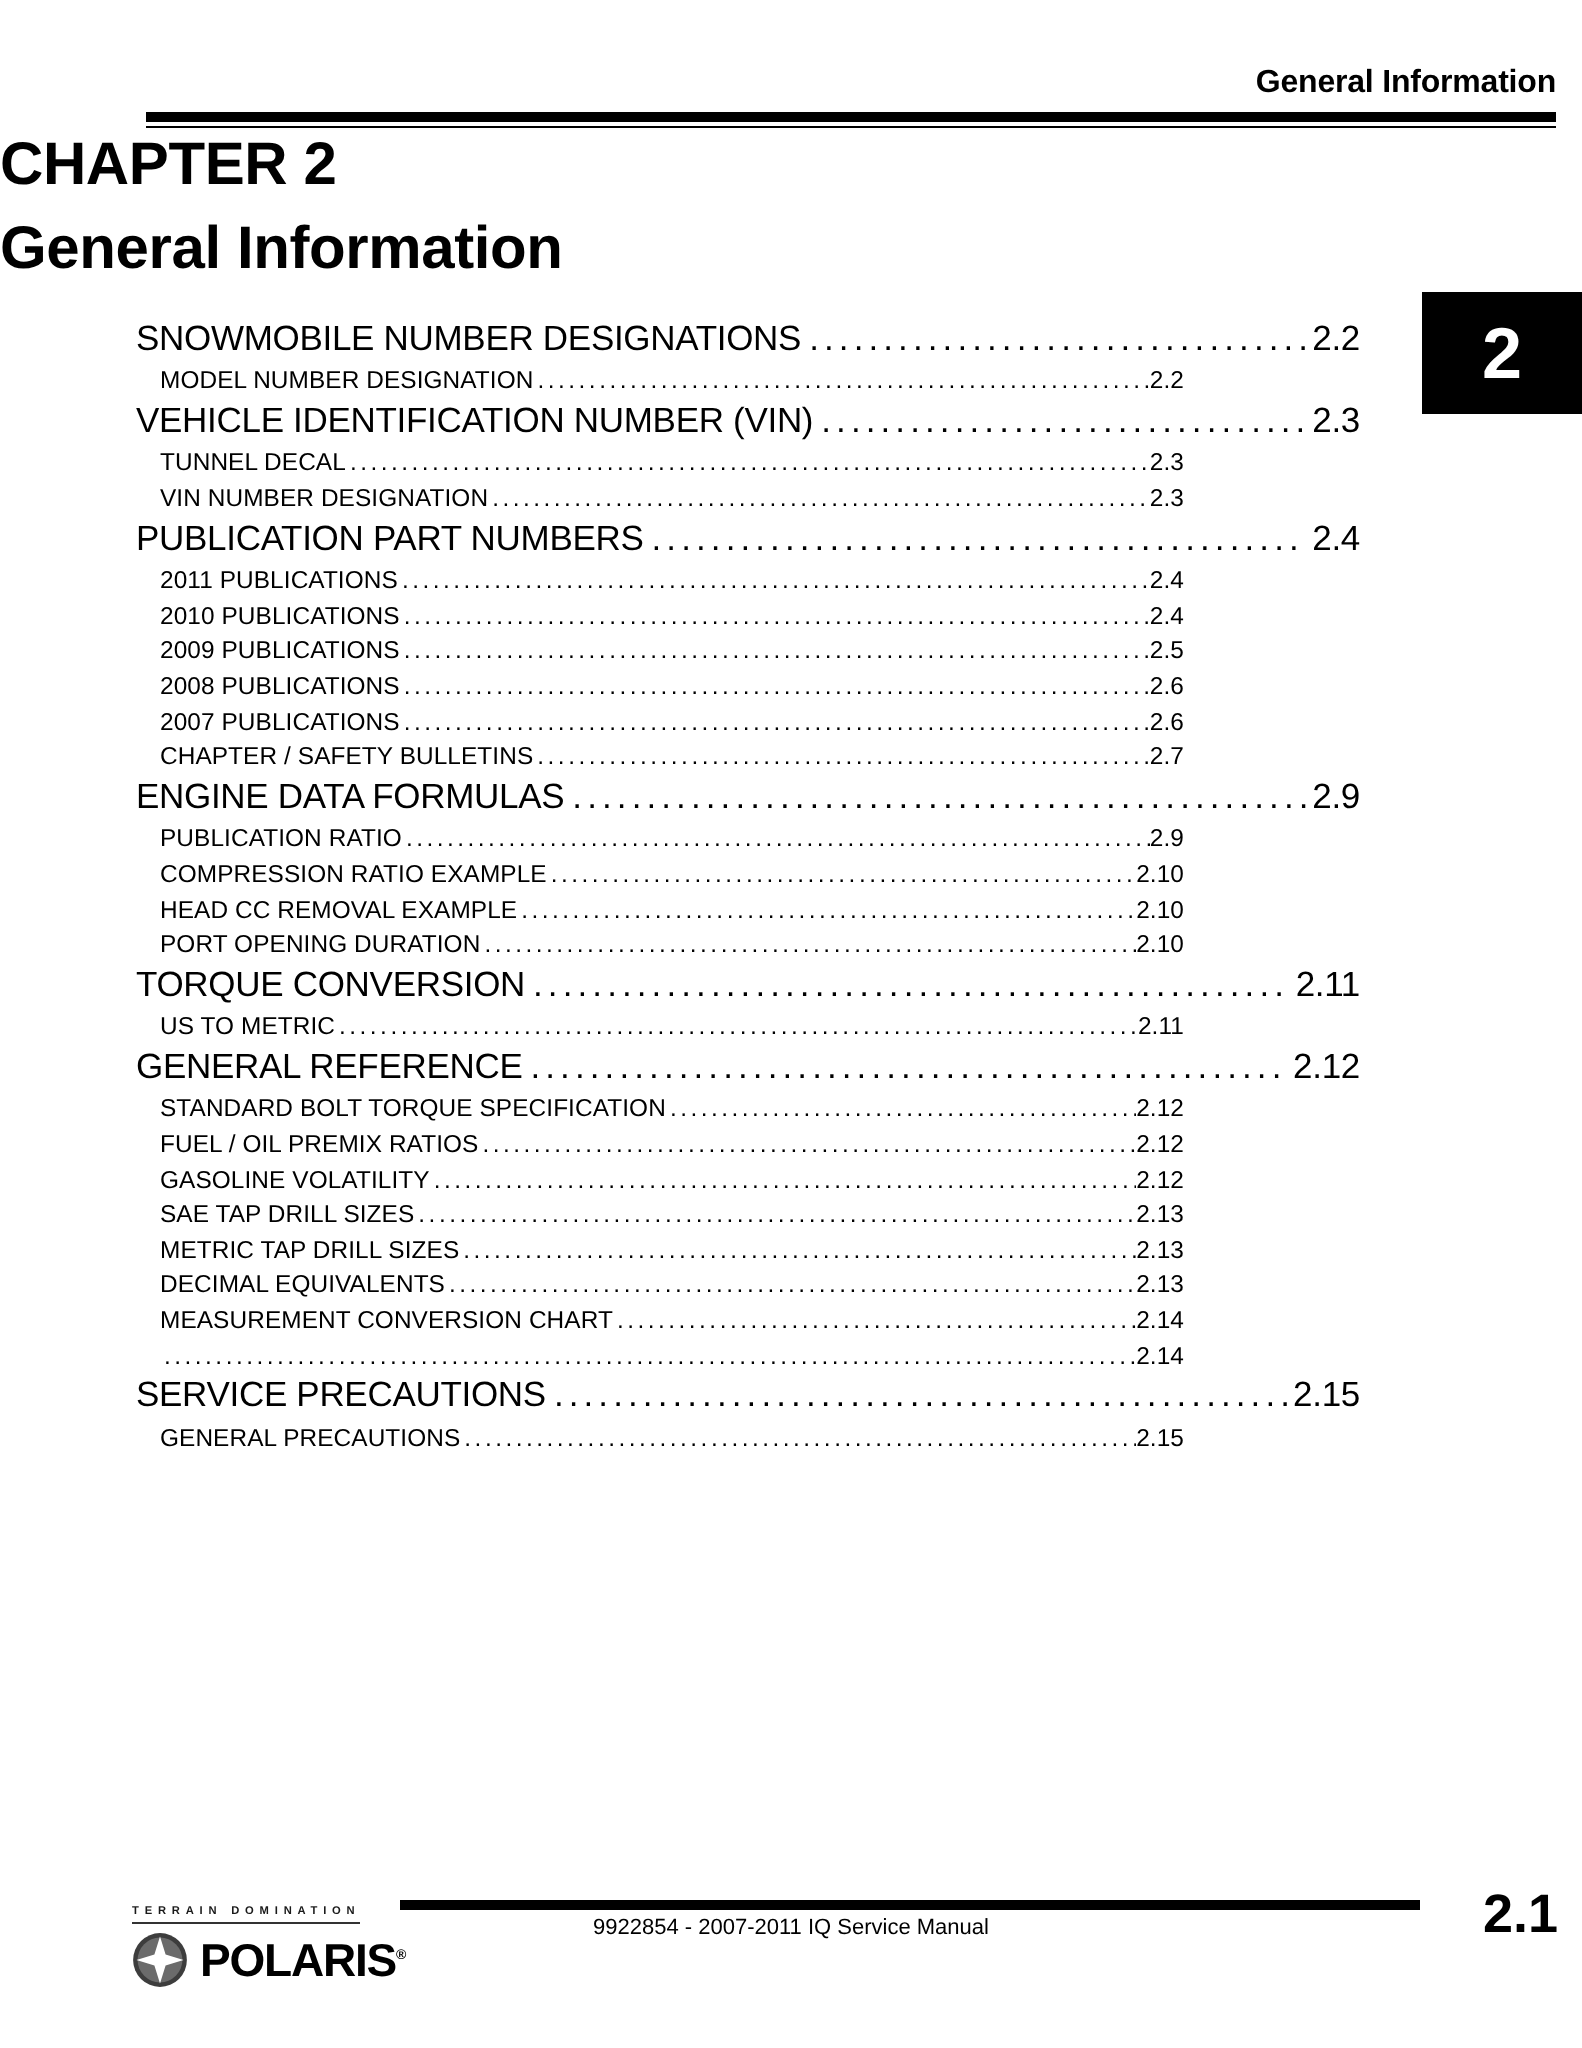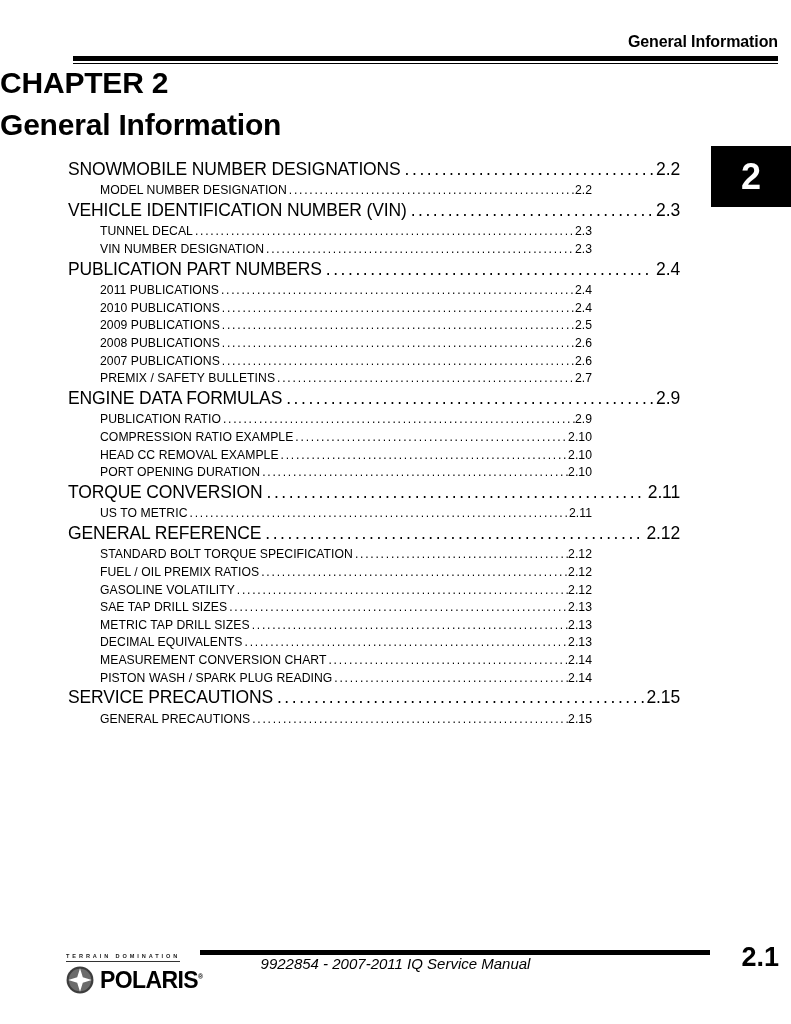--- a/index.html
+++ b/index.html
@@ -119,21 +119,21 @@
     letter-spacing: 2.55px;
     padding-left: 4px;
   }
   .toc-row.lvl1 .page {
     padding-left: 3px;
   }
 
   
   .toc-row.lvl2 {
     font-size: 12.2px;
-    padding-left: 100px;
+    padding-left: 80px;
     padding-right: 199px;
     height: 17.6px;
     letter-spacing: 0.05px;
   }
   .toc-row.lvl2 .leader {
     font-size: 12.2px;
     letter-spacing: 1.75px;
     padding-left: 2px;
   }
 
@@ -154,22 +154,21 @@
     text-align: right;
     font-size: 27px;
     font-weight: bold;
   }
   .footer-center {
     position: absolute;
     top: 958px;
     left: 0;
     width: 791px;
     text-align: center;
-    font-size: 15px;
-    font-style: italic;
+    font-size: 11px;
     line-height: 12.5px;
   }
 
   
   .logo {
     position: absolute;
     top: 944px;
     left: 66px;
   }
   .logo-tagline {
@@ -270,21 +269,21 @@
       <span class="label">2008 PUBLICATIONS</span>
       <span class="leader">.......................................................................................................................</span>
       <span class="page">2.6</span>
     </div>
     <div class="toc-row lvl2">
       <span class="label">2007 PUBLICATIONS</span>
       <span class="leader">.......................................................................................................................</span>
       <span class="page">2.6</span>
     </div>
     <div class="toc-row lvl2">
-      <span class="label">PREMIX / SAFETY BULLETINS</span>
+      <span class="label">CHAPTER / SAFETY BULLETINS</span>
       <span class="leader">.......................................................................................................................</span>
       <span class="page">2.7</span>
     </div>
     <div class="toc-row lvl1">
       <span class="label">ENGINE DATA FORMULAS</span>
       <span class="leader">.......................................................................................................................</span>
       <span class="page">2.9</span>
     </div>
     <div class="toc-row lvl2">
       <span class="label">PUBLICATION RATIO</span>
@@ -350,21 +349,20 @@
       <span class="label">DECIMAL EQUIVALENTS</span>
       <span class="leader">.......................................................................................................................</span>
       <span class="page">2.13</span>
     </div>
     <div class="toc-row lvl2">
       <span class="label">MEASUREMENT CONVERSION CHART</span>
       <span class="leader">.......................................................................................................................</span>
       <span class="page">2.14</span>
     </div>
     <div class="toc-row lvl2">
-      <span class="label">PISTON WASH / SPARK PLUG READING</span>
       <span class="leader">.......................................................................................................................</span>
       <span class="page">2.14</span>
     </div>
     <div class="toc-row lvl1">
       <span class="label">SERVICE PRECAUTIONS</span>
       <span class="leader">.......................................................................................................................</span>
       <span class="page">2.15</span>
     </div>
     <div class="toc-row lvl2">
       <span class="label">GENERAL PRECAUTIONS</span>

